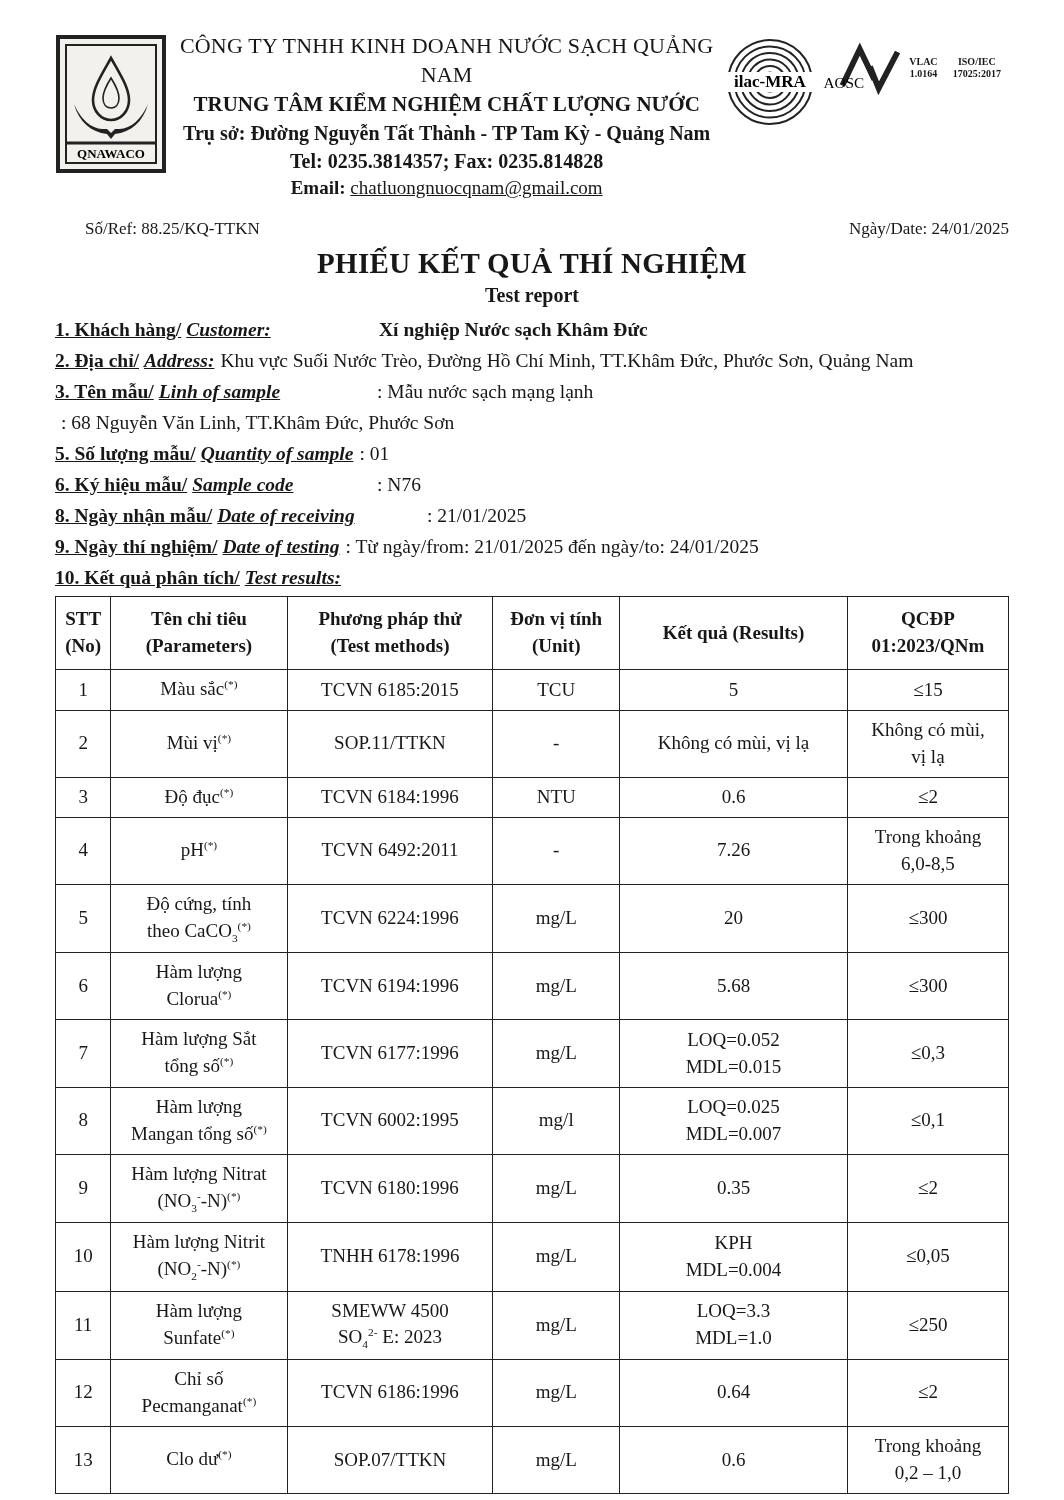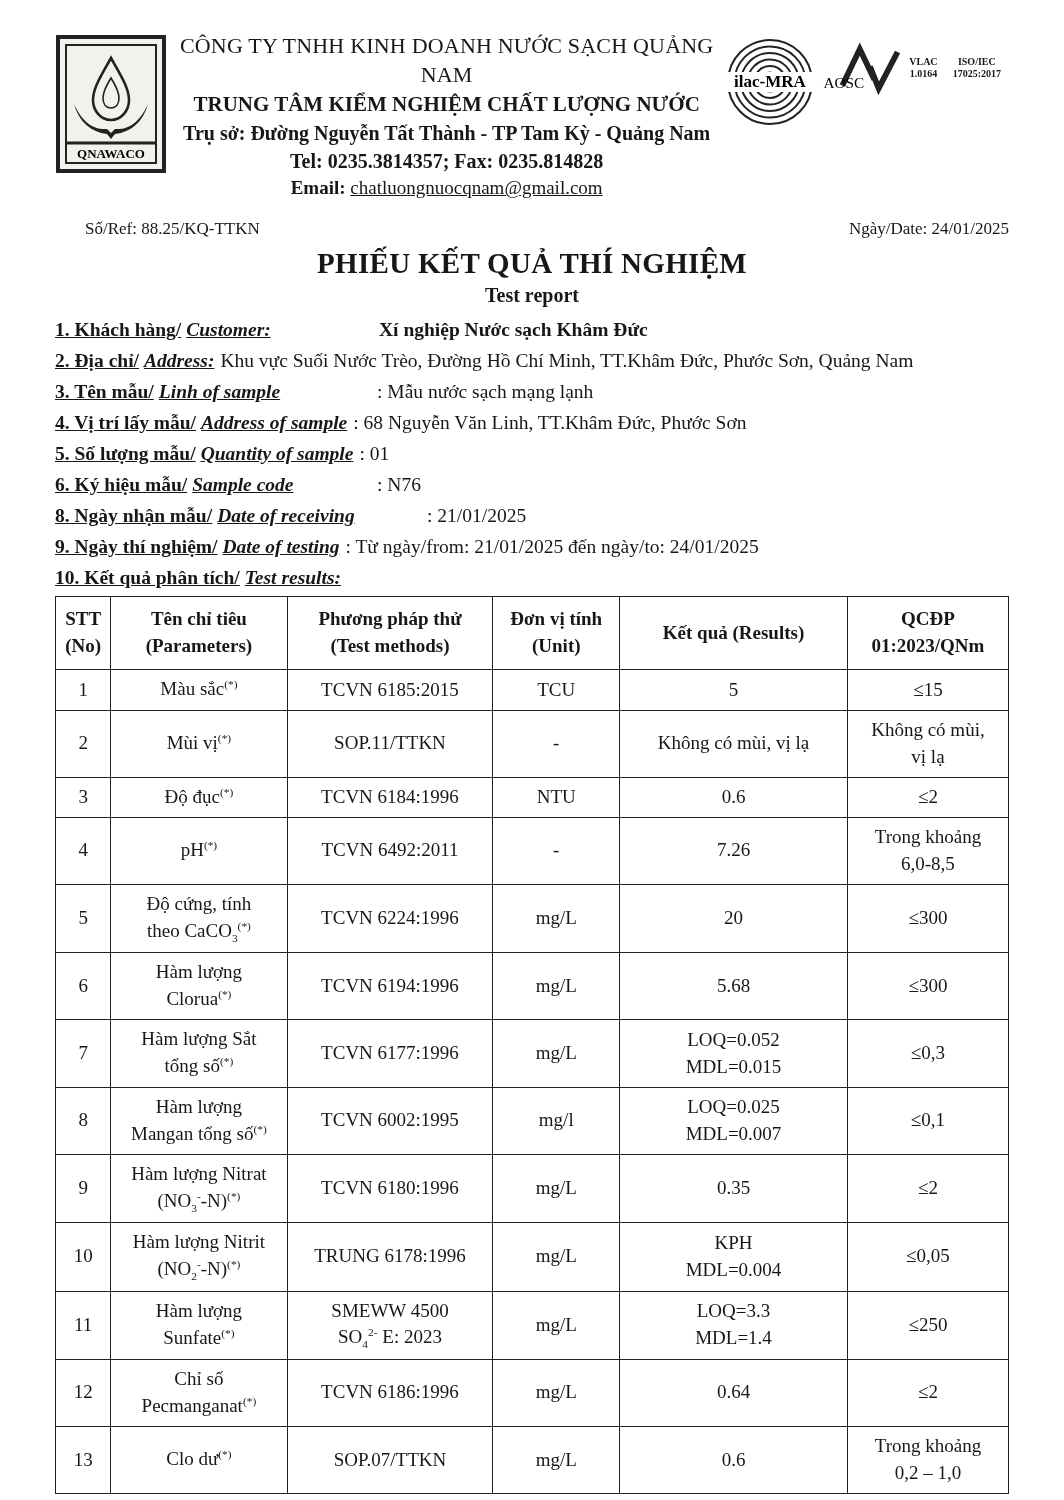--- a/index.html
+++ b/index.html
@@ -118,21 +118,20 @@
     </div>
     <div class="item i2">
       <span class="lab"><span class="vi">2. Địa chỉ/</span><span class="en">Address:</span></span>
       <span class="val">Khu vực Suối Nước Trèo, Đường Hồ Chí Minh, TT.Khâm Đức, Phước Sơn, Quảng Nam</span>
     </div>
     <div class="item i3">
       <span class="lab"><span class="vi">3. Tên mẫu/</span><span class="en">Linh of sample</span></span>
       <span class="val">: Mẫu nước sạch mạng lạnh</span>
     </div>
     <div class="item i4">
-      <span class="lab"><span class="vi">4. Vị trí lấy mẫu/</span><span class="en">Address of sample</span></span>
       <span class="val">: 68 Nguyễn Văn Linh, TT.Khâm Đức, Phước Sơn</span>
     </div>
     <div class="item i5">
       <span class="lab"><span class="vi">5. Số lượng mẫu/</span><span class="en">Quantity of sample</span></span>
       <span class="val">: 01</span>
     </div>
     <div class="item i6">
       <span class="lab"><span class="vi">6. Ký hiệu mẫu/</span><span class="en">Sample code</span></span>
       <span class="val">: N76</span>
     </div>
@@ -377,21 +376,21 @@
         </tr>
         <tr>
           <td>
             <div><span>10</span></div>
           </td>
           <td>
             <div><span>Hàm lượng Nitrit</span></div>
             <div><span>(NO</span><sub>2</sub><sup>-</sup><span>-N)</span><sup>(*)</sup></div>
           </td>
           <td>
-            <div><span>TRUNG 6178:1996</span></div>
+            <div><span>TNHH 6178:1996</span></div>
           </td>
           <td>
             <div><span>mg/L</span></div>
           </td>
           <td>
             <div><span>KPH</span></div>
             <div><span>MDL=0.004</span></div>
           </td>
           <td>
             <div><span>≤0,05</span></div>
@@ -407,21 +406,21 @@
           </td>
           <td>
             <div><span>SMEWW 4500</span></div>
             <div><span>SO</span><sub>4</sub><sup>2-</sup><span> E: 2023</span></div>
           </td>
           <td>
             <div><span>mg/L</span></div>
           </td>
           <td>
             <div><span>LOQ=3.3</span></div>
-            <div><span>MDL=1.4</span></div>
+            <div><span>MDL=1.0</span></div>
           </td>
           <td>
             <div><span>≤250</span></div>
           </td>
         </tr>
         <tr>
           <td>
             <div><span>12</span></div>
           </td>
           <td>

